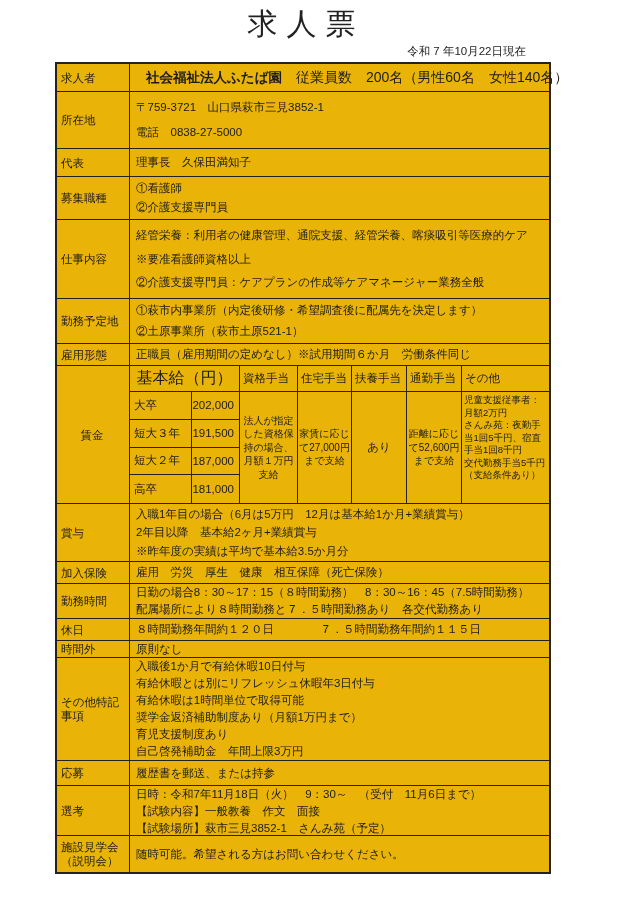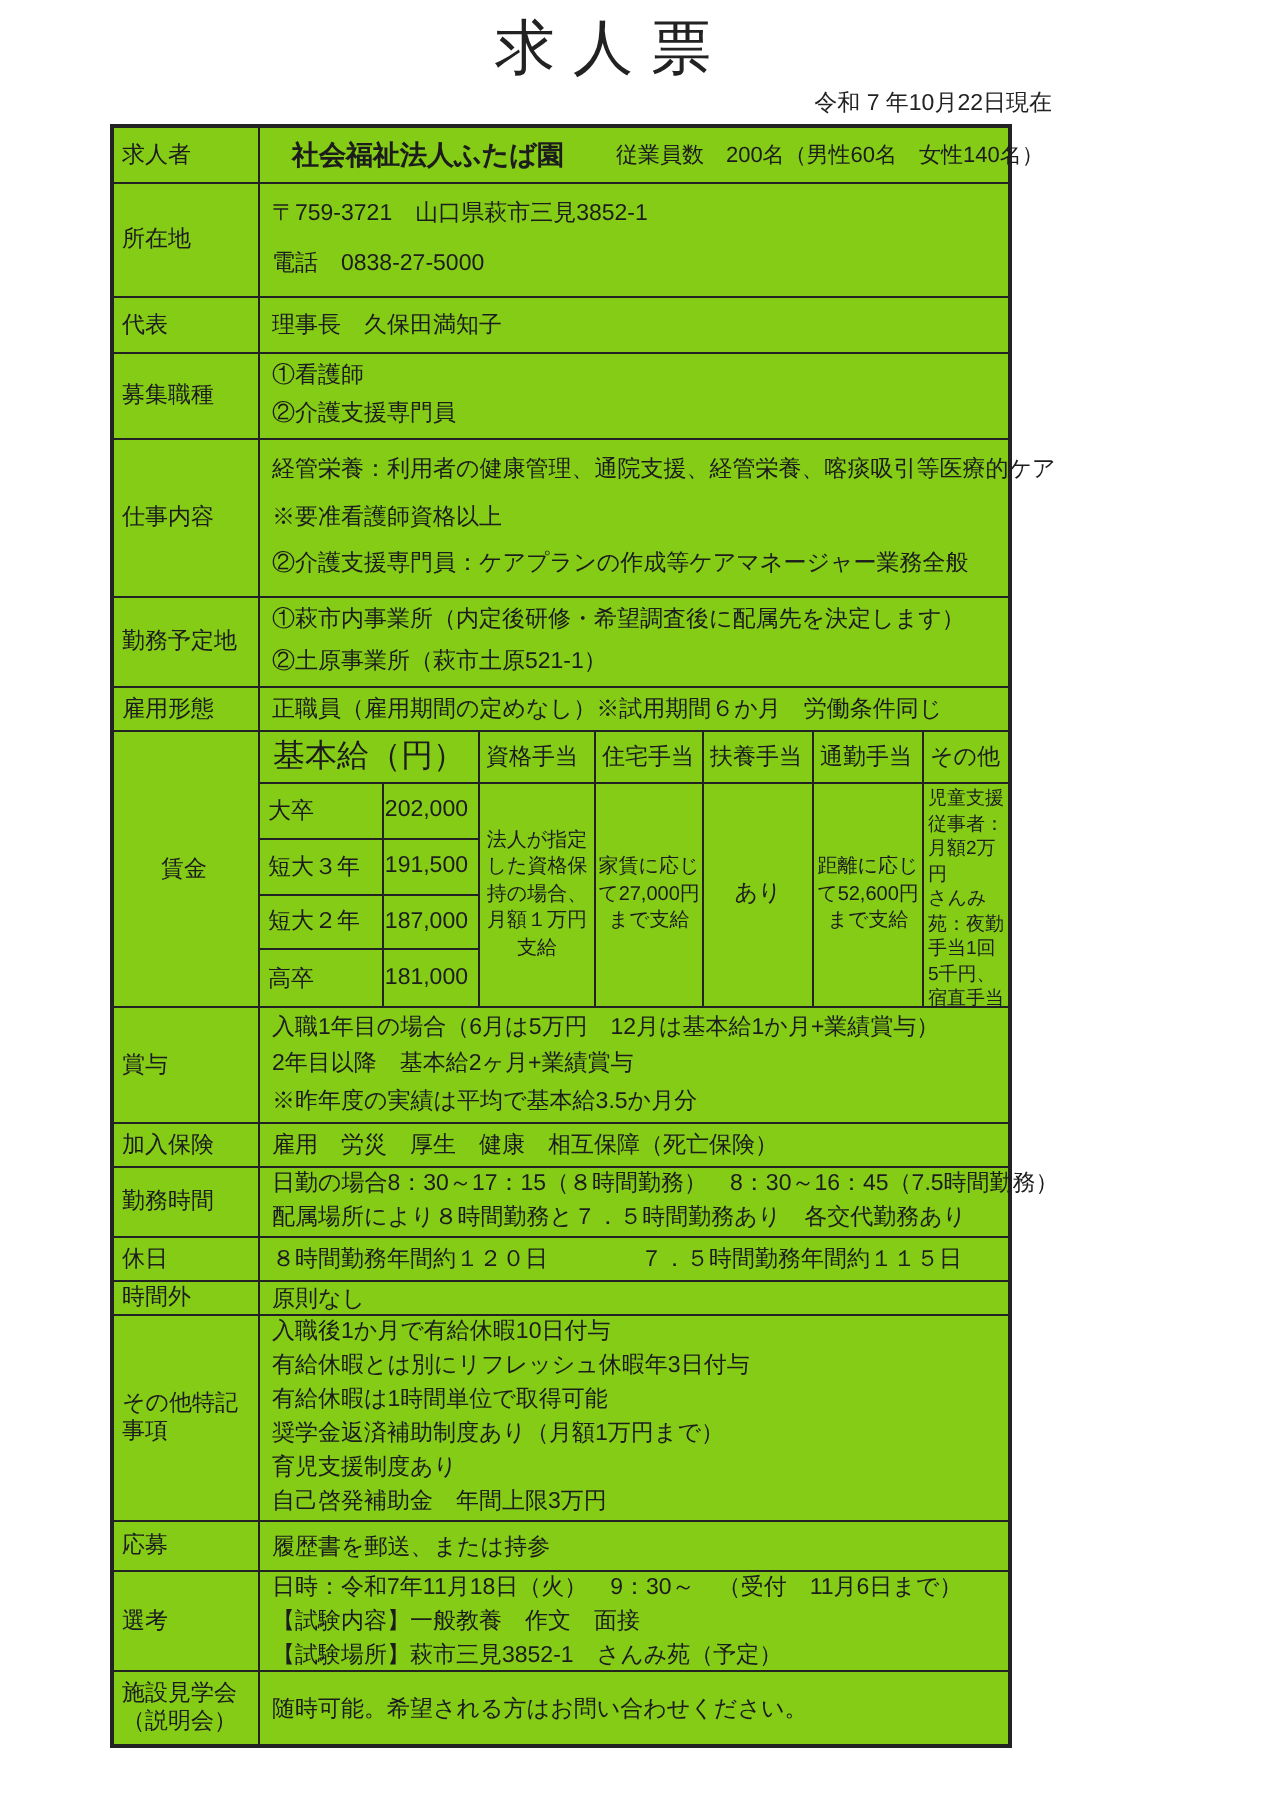--- a/index.html
+++ b/index.html
@@ -15,44 +15,44 @@
     position:absolute;top:4px;left:0;width:612px;
     text-align:center;
     font-size:30px;letter-spacing:9px;
     color:#222;
   }
   .doc-date{
     position:absolute;top:44px;left:55px;width:471px;
     text-align:right;font-size:11.5px;color:#222;
   }
   .doc-table{
-    position:absolute;left:55px;top:62px;width:451px;
+    position:absolute;left:55px;top:62px;width:496px;
     border:2px solid #222;
     box-sizing:border-box;
-    background:#84cc16;
+    background:#eab308;
   }
   .row{display:flex;border-bottom:1px solid #222;box-sizing:border-box;}
   .row:last-child{border-bottom:none;}
   .lbl{
     flex:0 0 73px;width:73px;box-sizing:border-box;
     border-right:1px solid #222;
     display:flex;align-items:center;
     padding:1px 2px 1px 4px;
     font-size:11.5px;line-height:14px;
     white-space:pre-line;
   }
   .lbl-center{justify-content:center;padding-left:0;}
   .cnt{flex:1;box-sizing:border-box;min-width:0;font-size:11.5px;}
   .cnt.single{display:flex;align-items:center;padding-left:6px;}
   .cnt.lines{display:flex;flex-direction:column;justify-content:space-evenly;padding-left:6px;}
   .line{line-height:17px;white-space:nowrap;}
   
-  .cnt.employer{display:flex;align-items:center;padding-left:16px;gap:26px;}
+  .cnt.employer{display:flex;align-items:center;padding-left:16px;gap:14px;}
   .org{font-weight:bold;font-size:13.5px;white-space:nowrap;}
-  .emp{font-size:11px;white-space:nowrap;}
+  .emp{font-size:14px;white-space:nowrap;}
   
   .r-employer{height:28px}
   .r-address{height:57px}
   .r-representative{height:28px}
   .r-positions{height:43px}
   .r-job{height:79px}
   .r-location{height:45px}
   .r-emptype{height:22px}
   .r-wage{height:138px}
   .r-bonus{height:58px}

